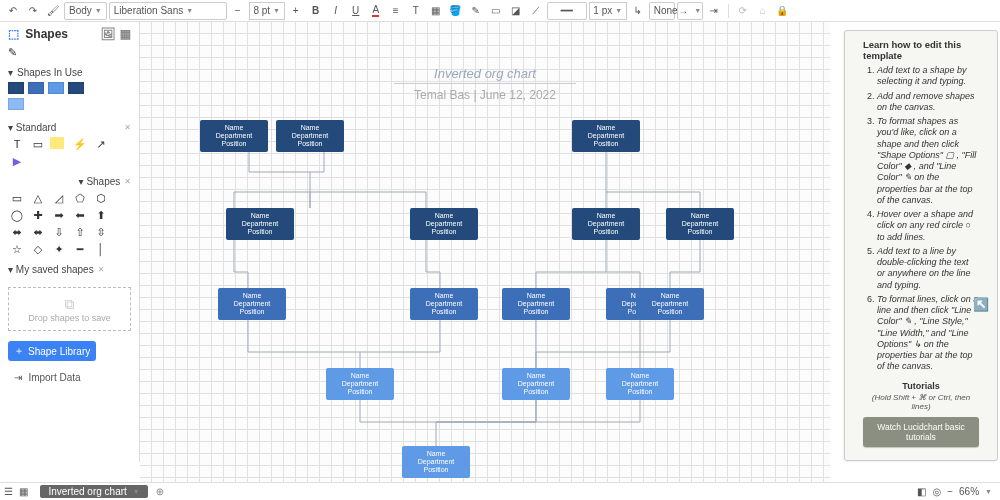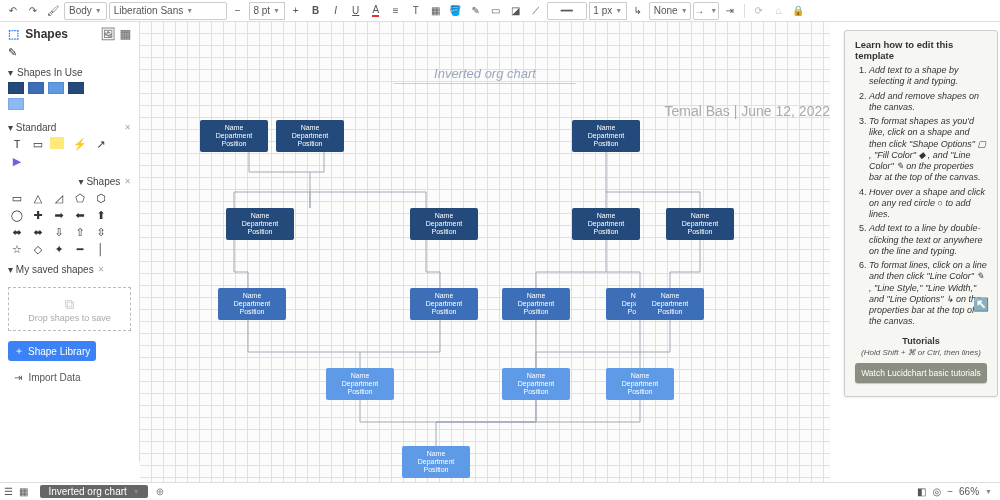--- a/index.html
+++ b/index.html
@@ -25,30 +25,30 @@
 .shape-grid { display: grid; grid-template-columns: repeat(6, 18px); gap: 3px; }
 .shape-cell { width: 18px; height: 14px; display: flex; align-items: center; justify-content: center; cursor: pointer; }
 .drop-zone { border: 1px dashed #bbb; margin: 4px 8px; height: 44px; display: flex; align-items: center; justify-content: center; flex-direction: column; color: #aaa; font-size: 9px; }
 .shape-lib-btn { margin: 6px 8px; background: #3b82f6; color: #fff; border-radius: 3px; padding: 3px 6px; font-size: 10px; display: inline-flex; align-items: center; gap: 4px; cursor: pointer; }
 .import-data-btn { margin: 2px 8px; padding: 3px 6px; font-size: 10px; display: flex; align-items: center; gap: 6px; color: #555; cursor: pointer; }
 
 
 .canvas { position: absolute; top: 22px; left: 140px; right: 170px; bottom: 18px; background: #fcfcfc; background-image: linear-gradient(#e0e0e0 1px, transparent 1px), linear-gradient(90deg, #e0e0e0 1px, transparent 1px); background-size: 12px 12px; background-position: -1px -1px; overflow: hidden; }
 .chart-title { text-align: center; margin-top: 44px; }
 .chart-title h2 { font-weight: 400; font-size: 13px; color: #9aa7bc; font-style: italic; border-bottom: 1px solid #ccd; display: inline-block; padding: 0 40px 2px; }
-.chart-title .sub { font-size: 14px; color: #aaa; margin-top: 19px; text-align: right; }
+.chart-title .sub { font-size: 12px; color: #aaa; margin-top: 4px; }
 .node { position: absolute; width: 68px; height: 32px; display: flex; flex-direction: column; align-items: center; justify-content: center; font-size: 7px; line-height: 1.15; border-radius: 2px; color: #fff; }
 .node.dk { background: #234a7b; }
 .node.md { background: #3d6fb8; }
 .node.lt { background: #5e9ae6; }
 svg.connectors { position: absolute; top: 0; left: 0; width: 100%; height: 100%; pointer-events: none; }
 svg.connectors line, svg.connectors path { stroke: #9faab6; stroke-width: 1; fill: none; }
 
 
-.help-panel { position: absolute; top: 30px; right: 2px; width: 154px; background: #f6f6f3; border: 1px solid #ccc; border-radius: 3px; padding: 8px 10px; font-size: 9px; color: #333; box-shadow: -1px 1px 2px rgba(0,0,0,0.06); }
+.help-panel { position: absolute; top: 30px; right: 2px; width: 154px; background: #f6f6f3; border: 1px solid #ccc; border-radius: 3px; padding: 8px 18px; font-size: 9px; color: #333; box-shadow: -1px 1px 2px rgba(0,0,0,0.06); }
 .help-panel .hp-title { font-weight: 700; font-size: 9.5px; margin-bottom: 4px; }
 .help-panel ol { padding-left: 14px; }
 .help-panel li { margin-bottom: 3px; line-height: 1.25; }
 .help-panel b { font-weight: 400; }
 .help-panel i { font-style: italic; }
 .hp-sub { text-align: center; font-weight: 700; margin: 8px 0 2px; font-size: 9px; }
 .hp-foot { text-align: center; font-size: 8px; color: #555; margin-bottom: 6px; font-style: italic; }
 .hp-btn { background: #8b8f82; color: #fff; border-radius: 3px; padding: 5px 4px; text-align: center; font-size: 8.5px; margin-bottom: 5px; cursor: pointer; box-shadow: 0 1px 1px rgba(0,0,0,0.2); }
 .cursor-pointer { position: absolute; right: 10px; bottom: 188px; font-size: 13px; }
 
@@ -97,21 +97,21 @@
   <div class="tb-icon">✎</div>
   <div class="tb-icon">▭</div>
   <div class="tb-icon">◪</div>
   <div class="tb-icon">⟋</div>
   <div class="tb-select" style="width:40px;justify-content:center">━━</div>
   <div class="tb-num" style="width:38px">
       <span>1 px</span>
       <span class="caret-down" style="margin-left:3px">▼</span>
     </div>
   <div class="tb-icon">↳</div>
-  <div class="tb-select" style="width:42px">
+  <div class="tb-select" style="width:26px">
       <span>None</span>
       <span class="caret-down">▼</span>
     </div>
   <div class="tb-select" style="width:26px;justify-content:center">→<span class="caret-down" style="margin-left:3px">▼</span></div>
   <div class="tb-icon">⇥</div>
   <div class="tb-sep"></div>
   <div class="tb-icon" style="color:#bbb">⟳</div>
   <div class="tb-icon" style="color:#bbb">⌂</div>
   <div class="tb-icon" style="color:#bbb">🔒</div>
 </div>

